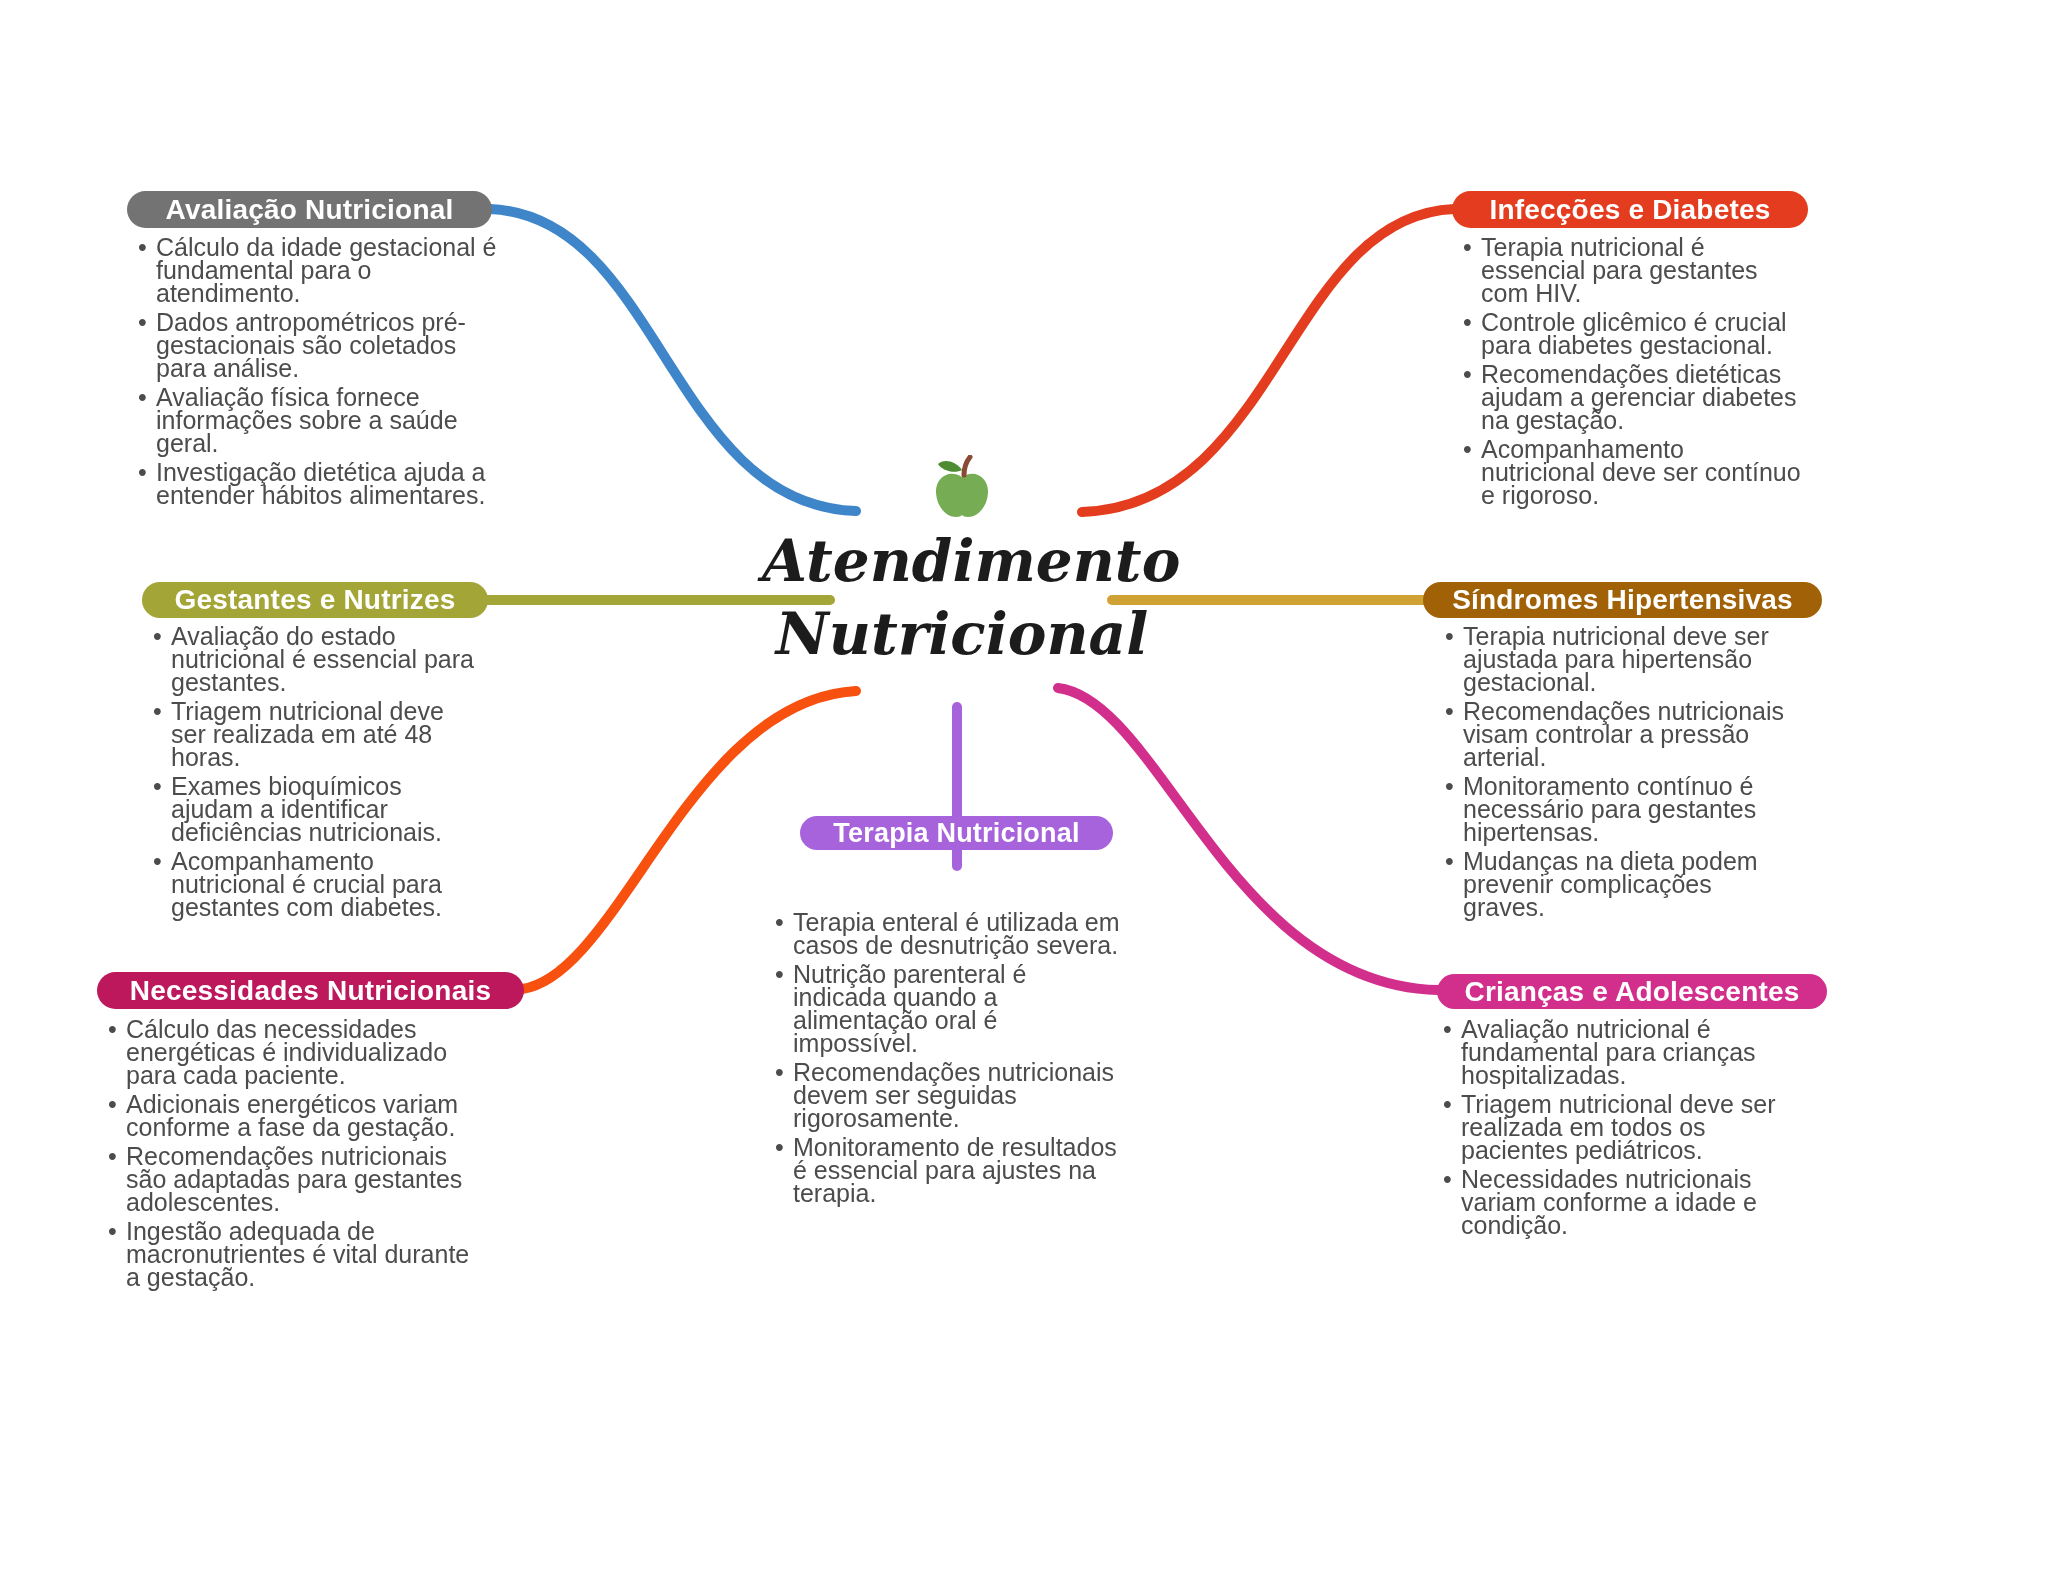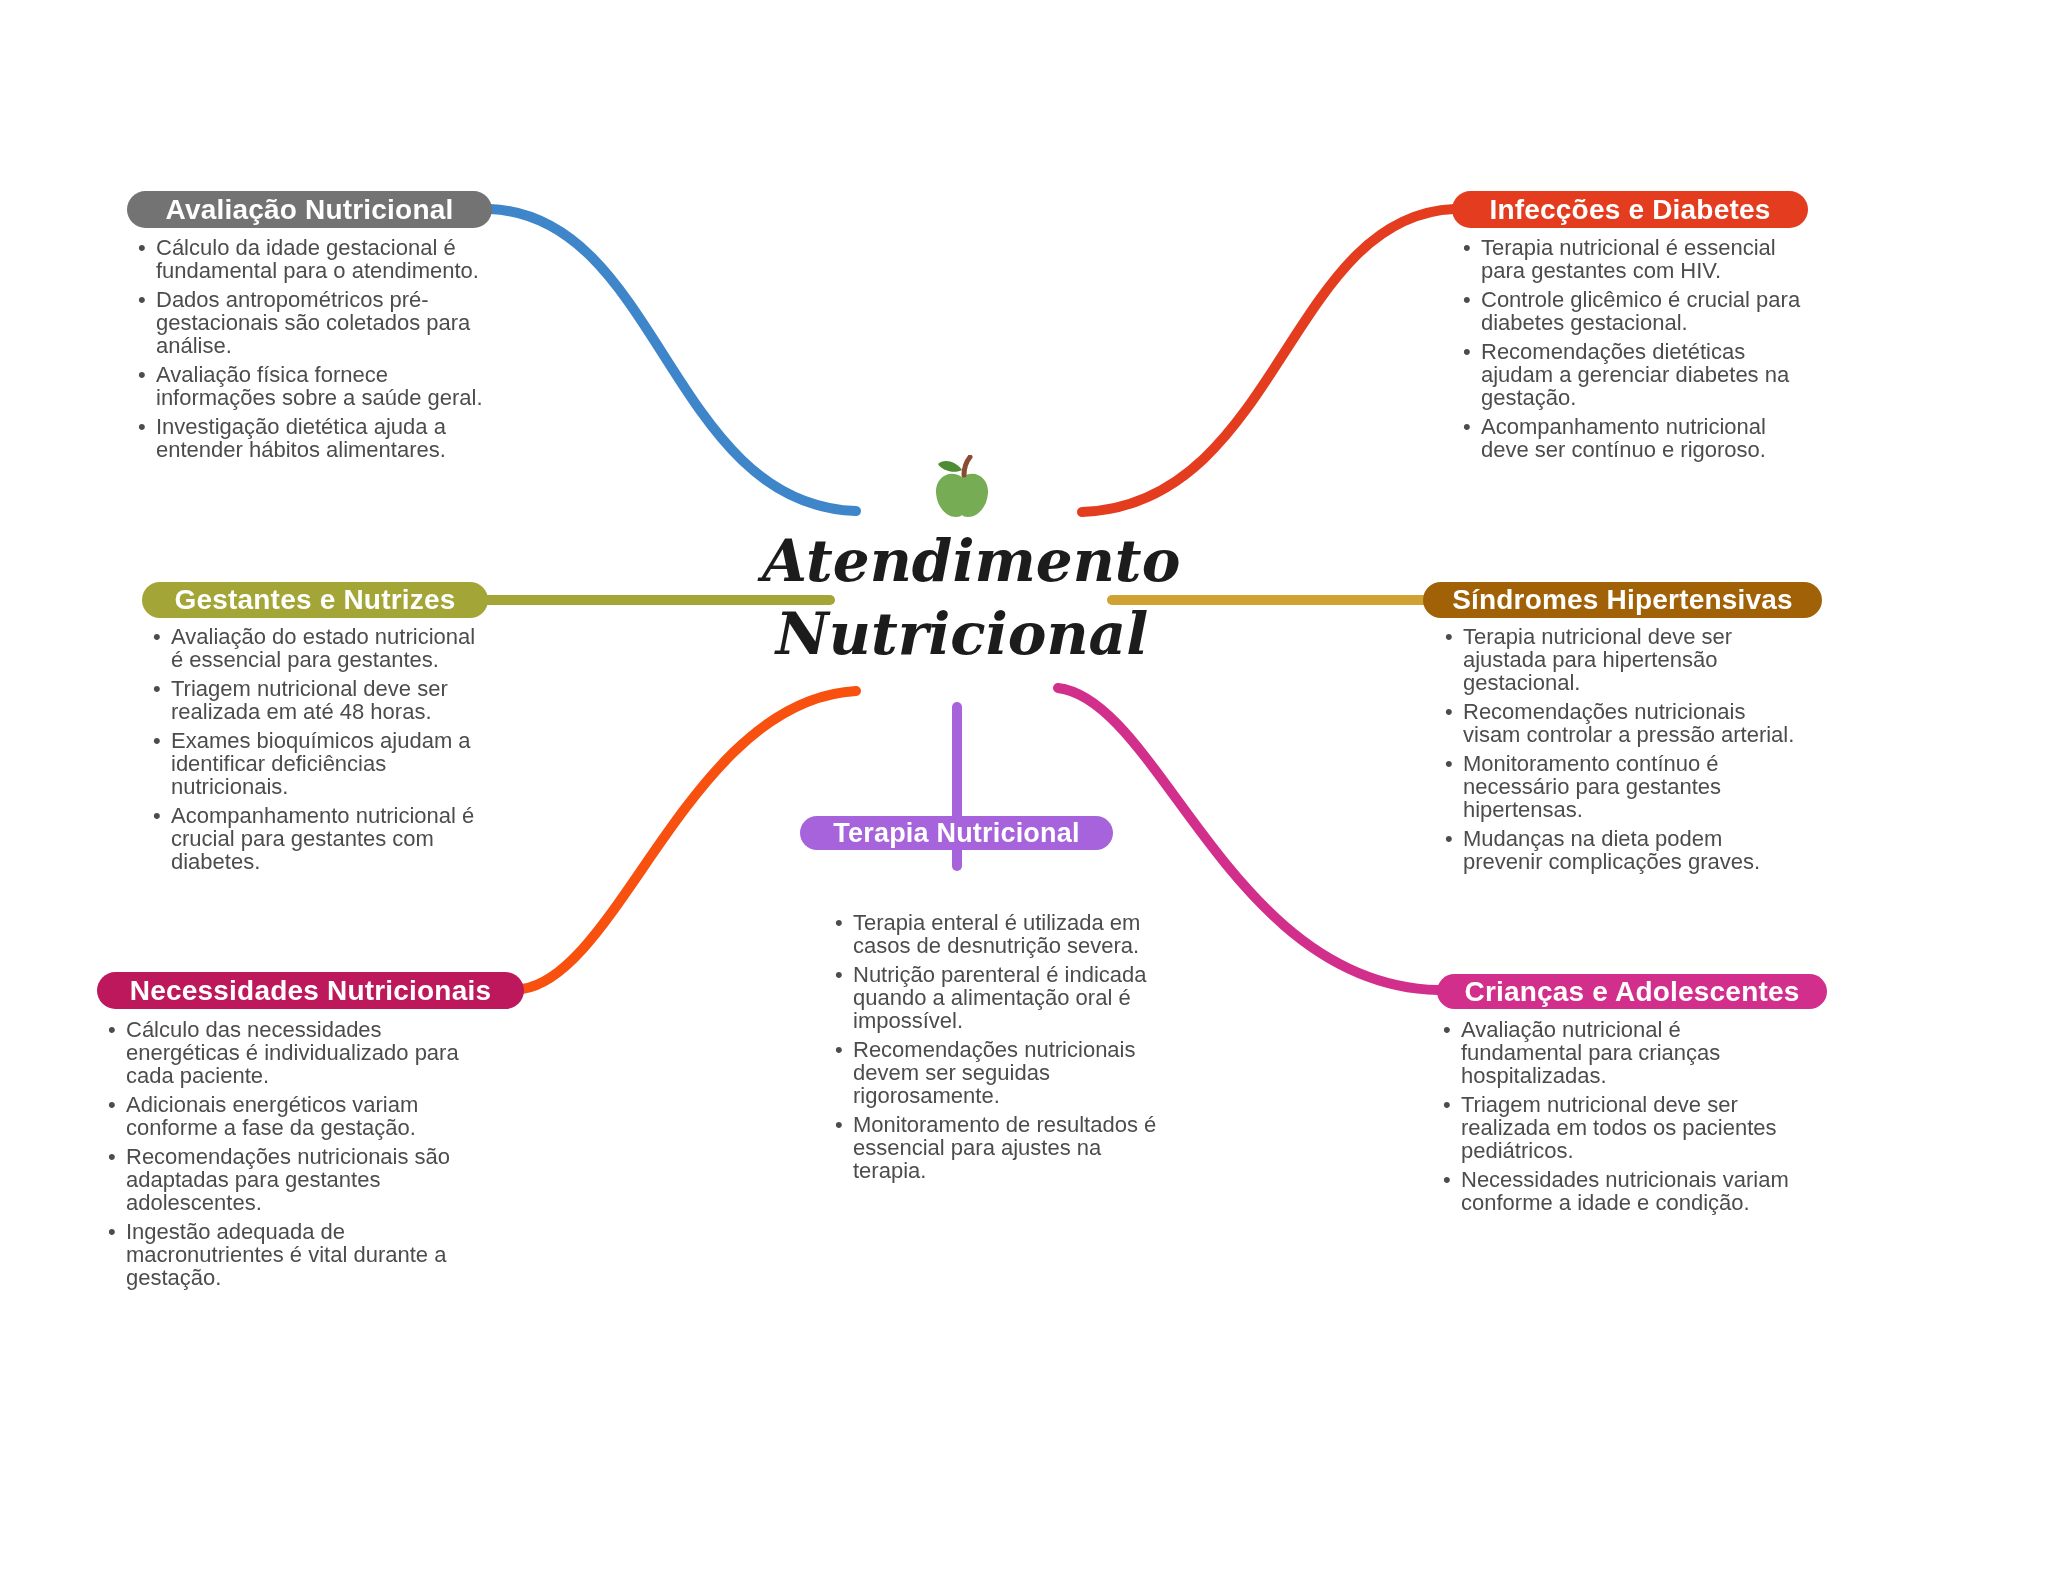--- a/index.html
+++ b/index.html
@@ -15,21 +15,21 @@
     position:absolute;
     display:flex;align-items:center;justify-content:center;
     border-radius:19px;
     color:#ffffff;font-weight:700;font-size:28px;
     white-space:nowrap;
     letter-spacing:0.2px;
   }
   ul.bullets{
     position:absolute;
     margin:0;padding:0;list-style:none;
-    color:#4c4c4c;font-size:22px;line-height:23px;
+    color:#4c4c4c;font-size:25px;line-height:23px;
   }
   ul.bullets li{
     position:relative;
     padding-left:23px;
     margin-bottom:6px;
   }
   ul.bullets li::before{
     content:"•";
     position:absolute;left:5px;top:0;
     color:#4c4c4c;
@@ -107,21 +107,21 @@
 
   <div class="pill" style="left: 97px; top: 972px; width: 427px; height: 37px; background: #be185d;">Necessidades Nutricionais</div>
   <ul class="bullets" style="left:103px;top:1018px;width:368px;">
       <li>Cálculo das necessidades energéticas é individualizado para cada paciente.</li>
       <li>Adicionais energéticos variam conforme a fase da gestação.</li>
       <li>Recomendações nutricionais são adaptadas para gestantes adolescentes.</li>
       <li>Ingestão adequada de macronutrientes é vital durante a gestação.</li>
     </ul>
 
   <div class="pill" style="left: 800px; top: 816px; width: 313px; height: 34px; font-size: 27px; background: rgb(167, 99, 219);">Terapia Nutricional</div>
-  <ul class="bullets" style="left:830px;top:911px;width:350px;">
+  <ul class="bullets" style="left:770px;top:911px;width:350px;">
       <li>Terapia enteral é utilizada em casos de desnutrição severa.</li>
       <li>Nutrição parenteral é indicada quando a alimentação oral é impossível.</li>
       <li>Recomendações nutricionais devem ser seguidas rigorosamente.</li>
       <li>Monitoramento de resultados é essencial para ajustes na terapia.</li>
     </ul>
 
   <div class="pill" style="left: 1437px; top: 974px; width: 390px; height: 35px; background: rgb(210, 46, 140);">Crianças e Adolescentes</div>
   <ul class="bullets" style="left:1438px;top:1018px;width:360px;">
       <li>Avaliação nutricional é fundamental para crianças hospitalizadas.</li>
       <li>Triagem nutricional deve ser realizada em todos os pacientes pediátricos.</li>

